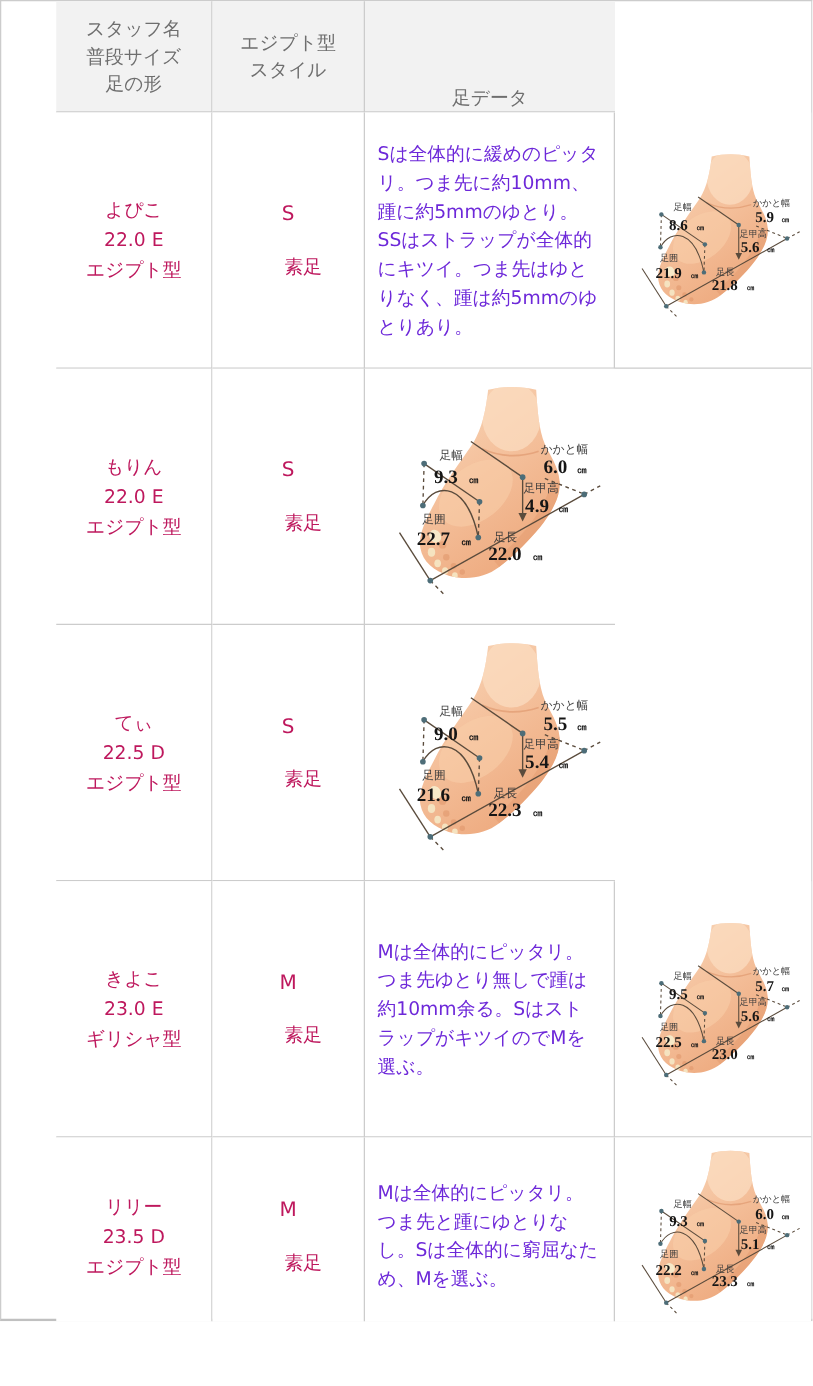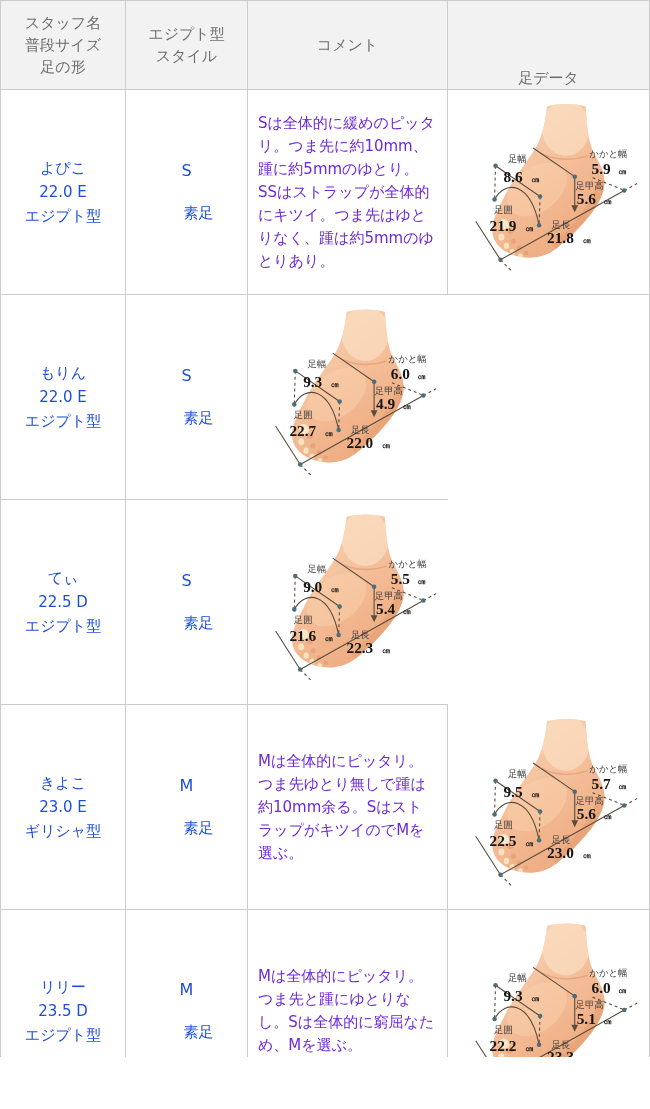--- a/index.html
+++ b/index.html
@@ -1,36 +1,36 @@
 <!DOCTYPE html>
 <html lang="ja"><head>
 <meta charset="utf-8">
 <style>
   html,body{margin:0;padding:0;background:#ffffff;}
   body{font-family:"DejaVu Sans","Liberation Sans",sans-serif;}
   .table{
     width:650px;height:1057px;box-sizing:border-box;
     border:1px solid #cccccc;border-bottom:2px solid #c0c0c0;
-    display:flex;flex-direction:column;background:#ffffff;
+    display:flex;flex-direction:column;background:#ffffff;padding-left:44px;
   }
   .tr{display:grid;grid-template-columns:125px 122px 200px 1fr;flex-shrink:0;}
   .tr-header{height:89px;}
   .tr-body{height:205px;}
   .tr-body:last-child{height:auto;flex:1;}
   .td{
     box-sizing:border-box;border-right:1px solid #cccccc;border-bottom:1px solid #cccccc;
     display:flex;flex-direction:column;justify-content:center;align-items:center;
     overflow:hidden;background:#ffffff;
   }
   .td:last-child{border-right:none;justify-content:flex-end;}
   .tr-body:last-child .td{border-bottom:none;}
   .tr-header .td{
     background:#f2f2f2;color:#6e6e6e;font-size:15px;line-height:22px;text-align:center;
   }
-  .cell-name,.cell-size{color:#1d4ed8;font-size:15px;line-height:24px;text-align:center;}
+  .cell-name,.cell-size{color:#be185d;font-size:15px;line-height:24px;text-align:center;}
   .size-top{margin-bottom:18px;font-size:16px;}
   .size-bottom{font-size:15px;margin-left:24px;}
   .cell-comment{align-items:flex-start;padding:0 10px;}
   .comment-text{color:#6d28d9;font-size:15px;line-height:23px;text-align:left;width:100%;}
   .cell-foot{padding:0;font-family:Liberation Serif, serif;}
   .foot-svg{display:block;width:100%;height:100%;}
   .m-label{font-size:9.5px;fill:#3c3c3c;}
   .m-value{font-size:15.5px;font-weight:bold;fill:#151515;}
   .m-unit{font-size:8.5px;font-weight:bold;fill:#151515;}
   .m-line{stroke:#5a4b3c;stroke-width:1.1;fill:none;}
@@ -43,23 +43,20 @@
 <div class="table">
   <div class="tr tr-header">
     <div class="td">
       <span>スタッフ名</span>
       <span>普段サイズ</span>
       <span>足の形</span>
     </div>
     <div class="td">
       <span>エジプト型</span>
       <span>スタイル</span>
-    </div>
-    <div class="td">
-      <span>コメント</span>
     </div>
     <div class="td">
       <span>足データ</span>
     </div>
   </div>
 
   <div class="tr tr-body">
     <div class="td cell-name">
       <div>よぴこ</div>
       <div>22.0 E</div>

